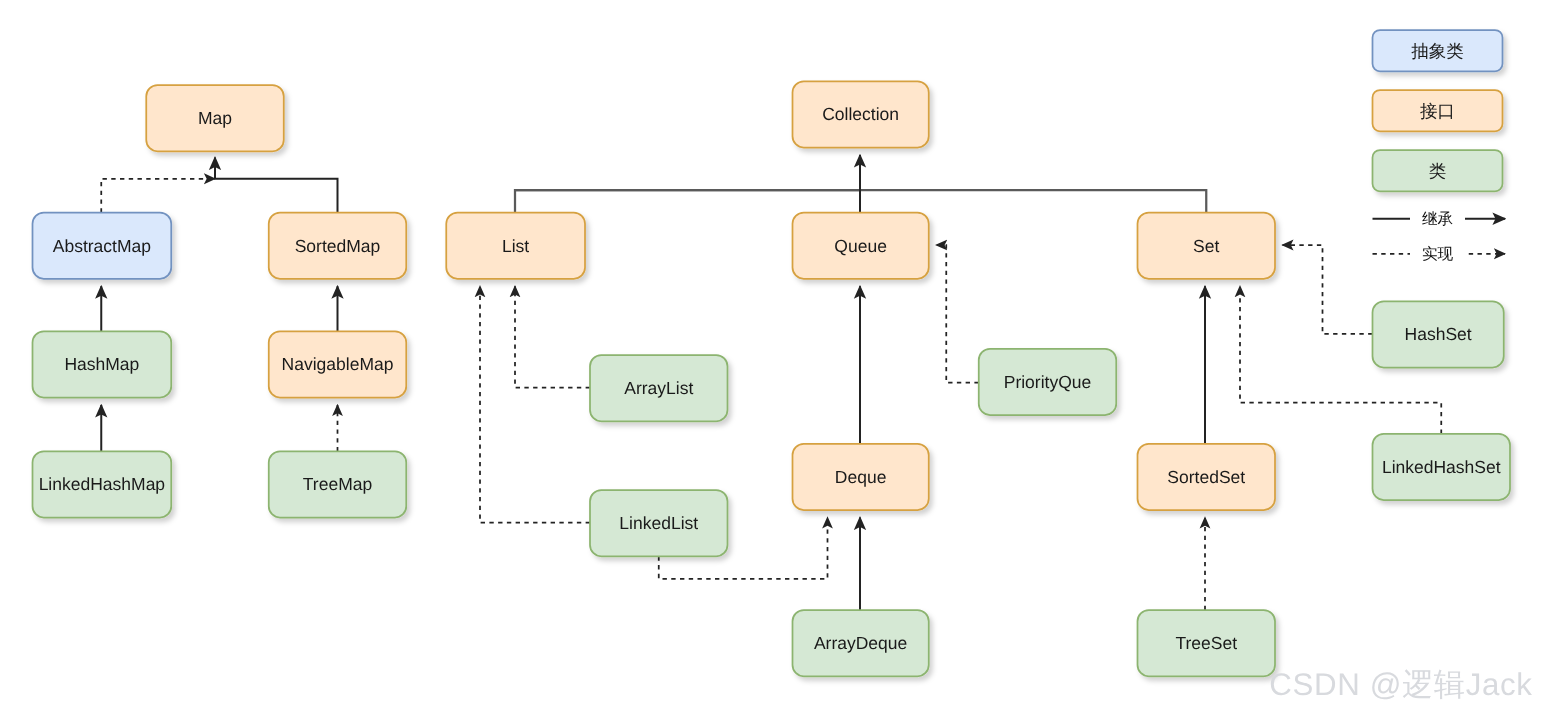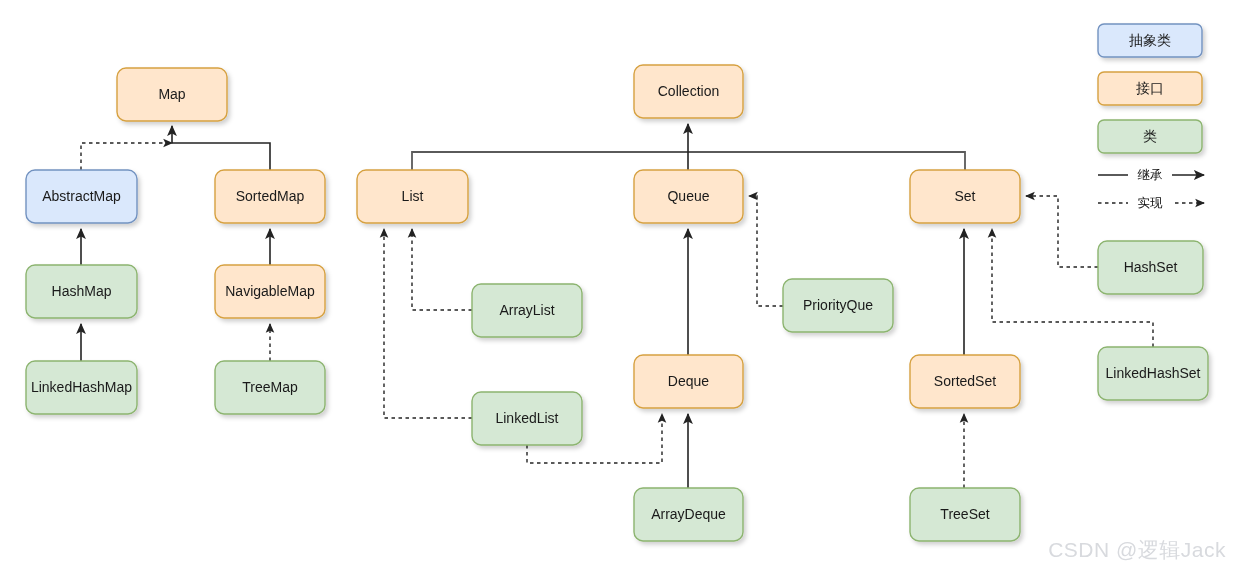--- a/index.html
+++ b/index.html
@@ -60,21 +60,21 @@
   .edge-bus {
     fill: none;
     stroke: #5a5a5a;
     stroke-width: 1.8;
   }
   .watermark {
     position: absolute;
     right: 14px;
     bottom: 8px;
     font-family: "Liberation Sans", "DejaVu Sans", sans-serif;
-    font-size: 21px;
+    font-size: 25px;
     color: #d8dade;
     letter-spacing: 0.5px;
     user-select: none;
   }
 </style>
 </head>
 <body>
 
 <svg id="diagram" viewBox="0 0 1240 572" xmlns="http://www.w3.org/2000/svg">
   <defs>

